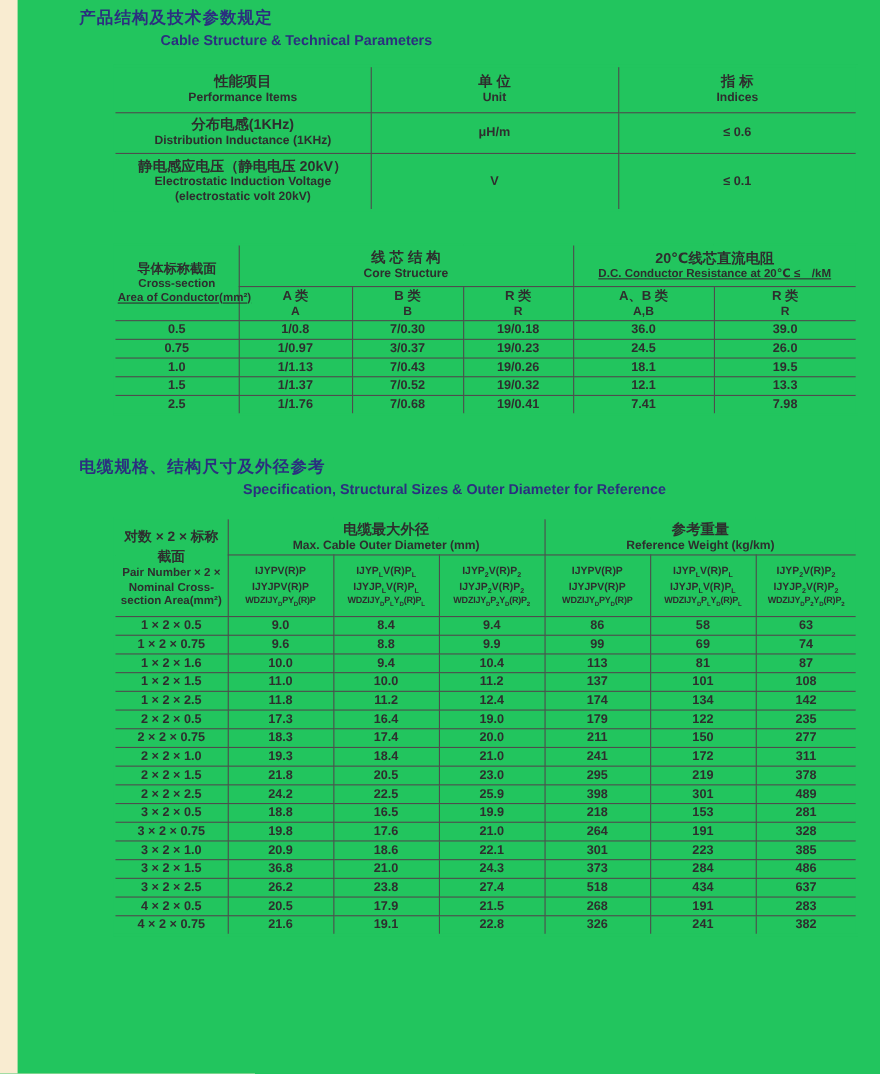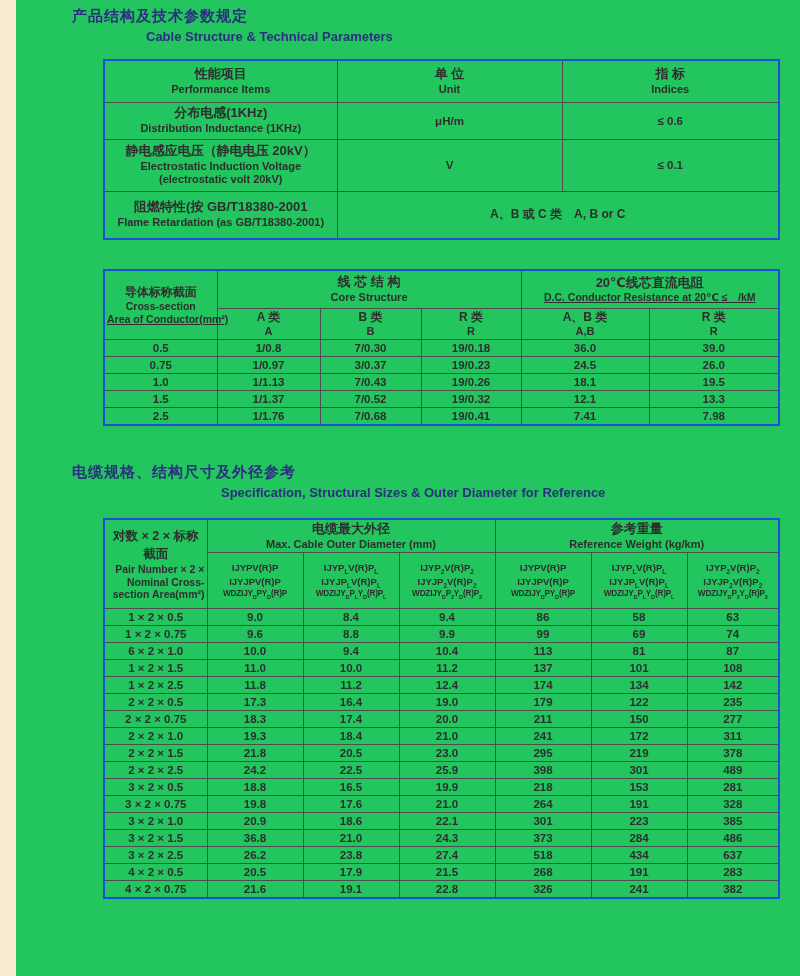--- a/index.html
+++ b/index.html
@@ -14,21 +14,21 @@
   .sec-title{margin:7px 0 0 56px;font-size:15px;font-weight:bold;color:#2b2f7f;letter-spacing:1px;}
   .sec-sub{margin:3px 0 0 0;font-size:13px;font-weight:bold;color:#2b2f7f;}
   .sub1{margin-left:130px;}
   .sub2{margin-left:205px;}
   .t2-top{margin-top:29px;}
   .title2{margin-top:37px;}
 
   table{
     border-collapse:collapse;table-layout:fixed;
     width:677px;margin-left:87px;
-    border:2px solid #1d4ed8;
+    border:2px solid #22c55e;
   }
   td{
     border:1px solid #4d4d4d;
     text-align:center;vertical-align:middle;
     padding:1px 2px;
   }
   .t1{margin-top:15px;}
   .t3{margin-top:18px;}
 
   .zh{font-size:13px;font-weight:bold;line-height:1.3;}
@@ -44,21 +44,21 @@
   .dr{height:17px}
   .dr td{padding:0 2px;}
 
   
   .mcell{overflow:visible;padding:0;}
   .mdl{font-size:9.5px;font-weight:bold;white-space:nowrap;line-height:1.45;}
   .mdl3{font-size:8.2px;font-weight:bold;white-space:nowrap;line-height:1.55;letter-spacing:-0.2px;}
   sub{font-size:68%;line-height:0;}
 
   .sc1zh{font-size:12.5px;font-weight:bold;line-height:1.4;white-space:nowrap;}
-  .sc1en{font-size:10.5px;font-weight:bold;line-height:1.15;white-space:nowrap;text-align:right;}
+  .sc1en{font-size:10.5px;font-weight:bold;line-height:1.15;white-space:nowrap;}
 </style>
 </head>
 <body>
 
 <div class="page">
 
   <div class="sec-title">产品结构及技术参数规定</div>
   <div class="sec-sub sub1">Cable Structure &amp; Technical Parameters</div>
 
   <table class="t1">
@@ -91,27 +91,20 @@
         <td class="val">≤ 0.6</td>
       </tr>
       <tr class="h52">
         <td>
           <div class="zh">静电感应电压（静电电压 20kV）</div>
           <div class="en">Electrostatic Induction Voltage</div>
           <div class="en">(electrostatic volt 20kV)</div>
         </td>
         <td class="val">V</td>
         <td class="val">≤ 0.1</td>
-      </tr>
-      <tr class="h48">
-        <td>
-          <div class="zh">阻燃特性(按 GB/T18380-2001</div>
-          <div class="en">Flame Retardation (as GB/T18380-2001)</div>
-        </td>
-        <td class="zh2" colspan="2">A、B 或 C 类　A, B or C</td>
       </tr>
     </tbody>
   </table>
 
   <table class="t2-top">
     <colgroup>
       <col style="width:113px">
         <col style="width:103px">
         <col style="width:101px">
       <col style="width:100px">
@@ -274,21 +267,21 @@
       <tr class="dr">
           <td class="val">1 × 2 × 0.75</td>
           <td class="val">9.6</td>
           <td class="val">8.8</td>
           <td class="val">9.9</td>
           <td class="val">99</td>
           <td class="val">69</td>
           <td class="val">74</td>
         </tr>
       <tr class="dr">
-          <td class="val">6 × 2 × 1.0</td>
+          <td class="val">1 × 2 × 1.6</td>
           <td class="val">10.0</td>
           <td class="val">9.4</td>
           <td class="val">10.4</td>
           <td class="val">113</td>
           <td class="val">81</td>
           <td class="val">87</td>
         </tr>
       <tr class="dr">
           <td class="val">1 × 2 × 1.5</td>
           <td class="val">11.0</td>

